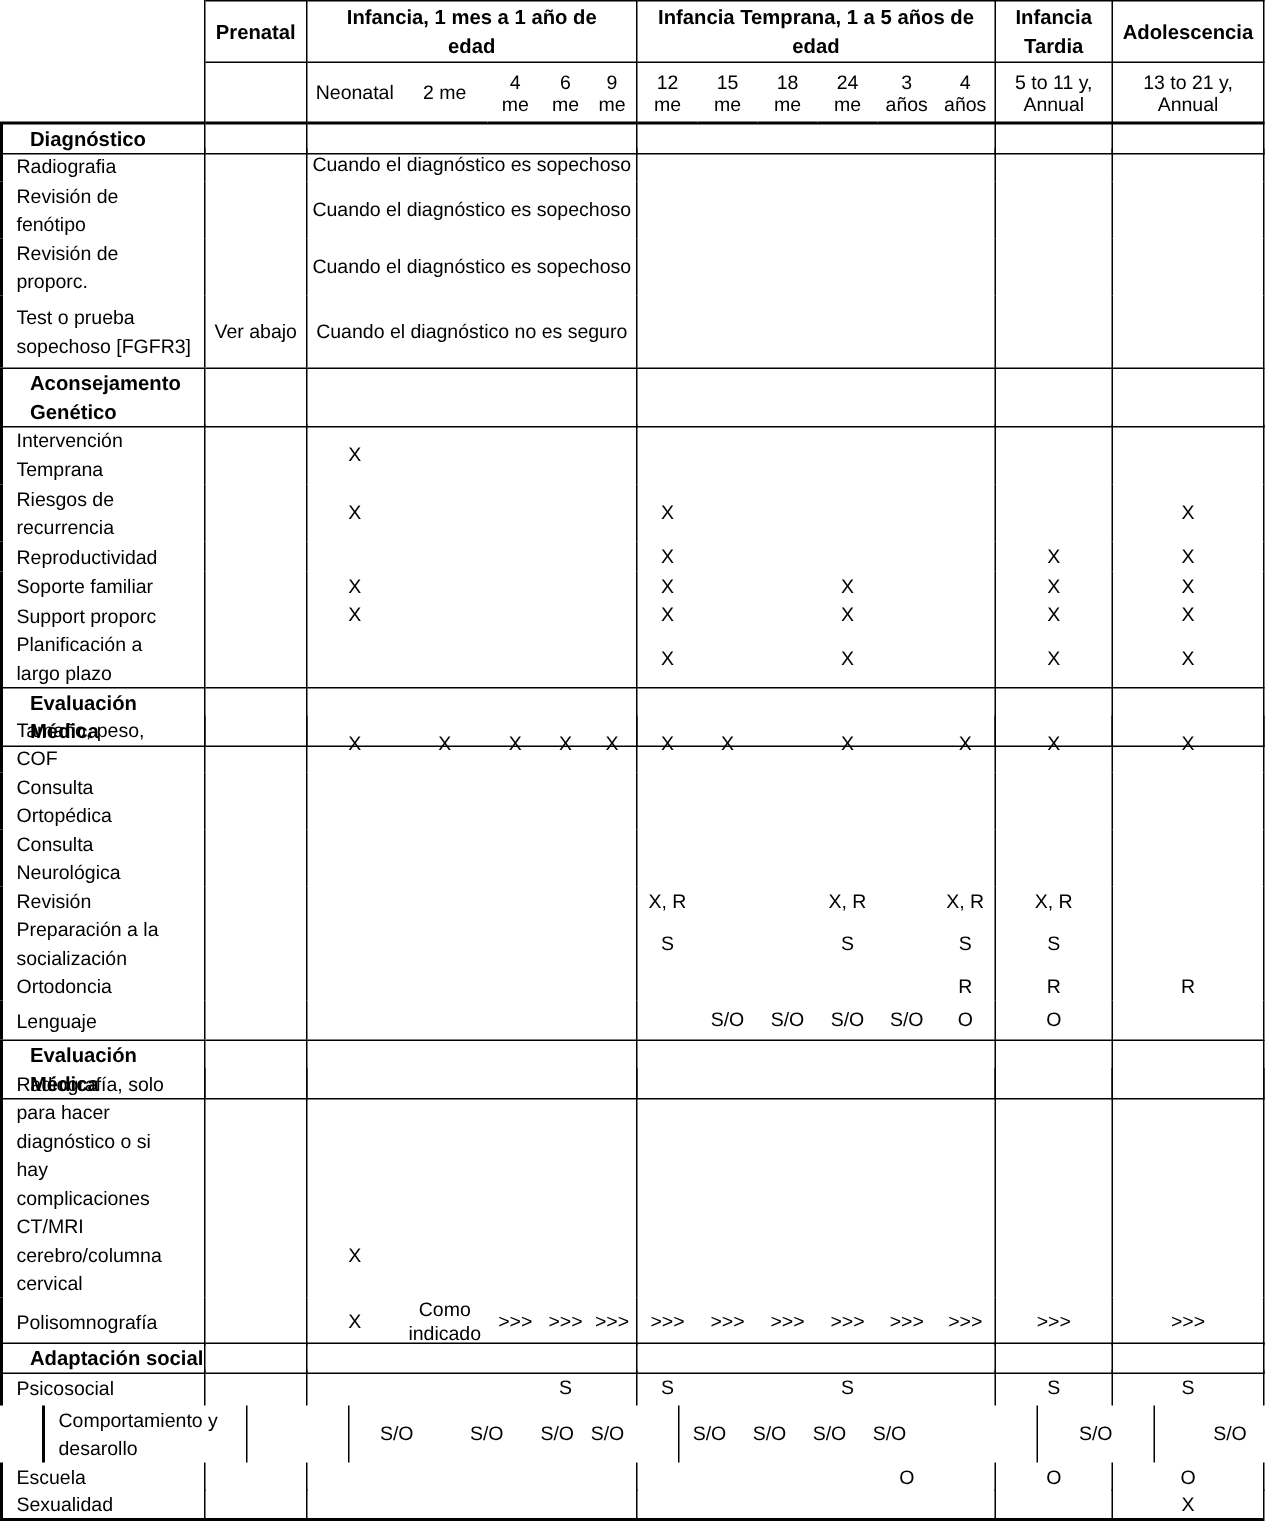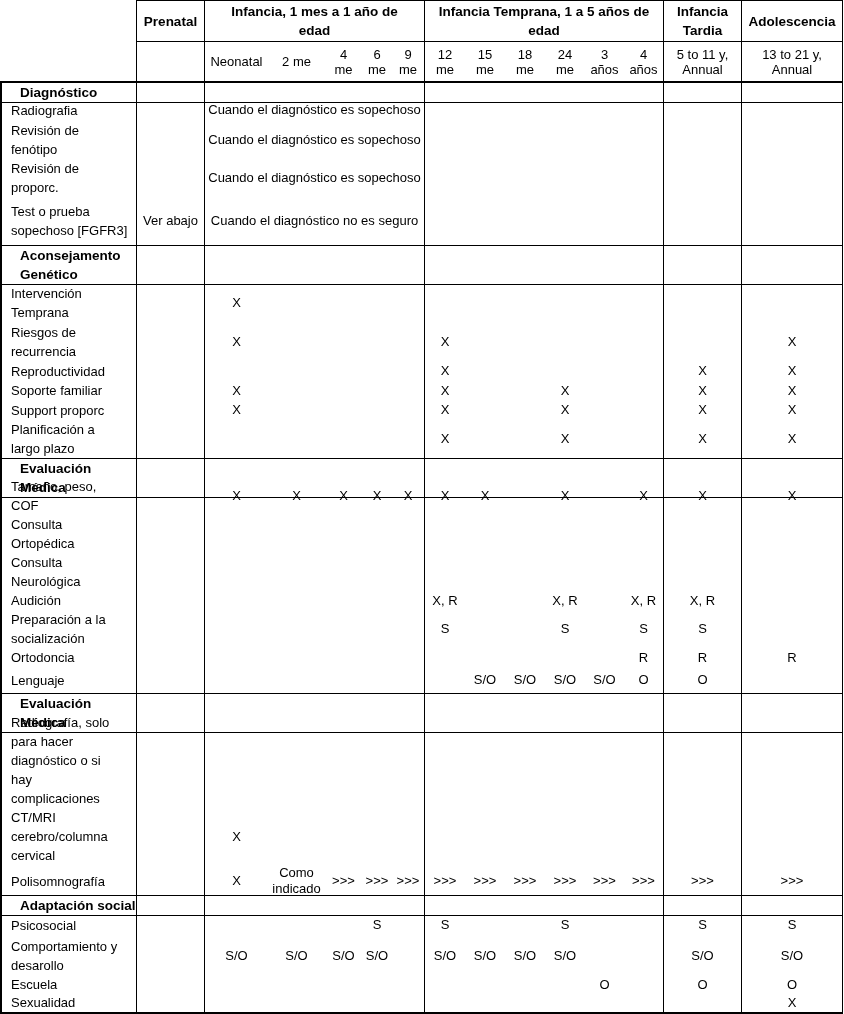--- a/index.html
+++ b/index.html
@@ -298,21 +298,21 @@
       <div class="cell" style="grid-column: 8 / span 1;"></div>
       <div class="cell" style="grid-column: 9 / span 1;"></div>
       <div class="cell" style="grid-column: 10 / span 1;"></div>
       <div class="cell" style="grid-column: 11 / span 1;"></div>
       <div class="cell" style="grid-column: 12 / span 1;"></div>
       <div class="cell bR" style="grid-column: 13 / span 1;"></div>
       <div class="cell bR" style="grid-column: 14 / span 1;"></div>
       <div class="cell bR" style="grid-column: 15 / span 1;"></div>
     </div>
     <div class="row" style="height: 19px;">
-      <div class="cell lab bL bR" style="grid-column: 1 / span 1;">Audición</div>
+      <div class="cell lab bL bR" style="grid-column: 1 / span 1;">Revisión</div>
       <div class="cell bR" style="grid-column: 2 / span 1;"></div>
       <div class="cell" style="grid-column: 3 / span 1;"></div>
       <div class="cell" style="grid-column: 4 / span 1;"></div>
       <div class="cell" style="grid-column: 5 / span 1;"></div>
       <div class="cell" style="grid-column: 6 / span 1;"></div>
       <div class="cell bR" style="grid-column: 7 / span 1;"></div>
       <div class="cell" style="grid-column: 8 / span 1;">X, R</div>
       <div class="cell" style="grid-column: 9 / span 1;"></div>
       <div class="cell" style="grid-column: 10 / span 1;"></div>
       <div class="cell" style="grid-column: 11 / span 1;">X, R</div>
@@ -457,21 +457,21 @@
       <div class="cell bR" style="grid-column: 7 / span 1;"></div>
       <div class="cell" style="grid-column: 8 / span 1;">S</div>
       <div class="cell" style="grid-column: 9 / span 1;"></div>
       <div class="cell" style="grid-column: 10 / span 1;"></div>
       <div class="cell" style="grid-column: 11 / span 1;">S</div>
       <div class="cell" style="grid-column: 12 / span 1;"></div>
       <div class="cell bR" style="grid-column: 13 / span 1;"></div>
       <div class="cell bR" style="grid-column: 14 / span 1;">S</div>
       <div class="cell bR" style="grid-column: 15 / span 1;">S</div>
     </div>
-    <div class="row" style="height: 38px;">
+    <div class="row" style="height: 38px; margin-left: 28px;">
       <div class="cell lab bL bR" style="grid-column: 1 / span 1;">Comportamiento y
 desarollo</div>
       <div class="cell bR" style="grid-column: 2 / span 1;"></div>
       <div class="cell" style="grid-column: 3 / span 1;">S/O</div>
       <div class="cell" style="grid-column: 4 / span 1;">S/O</div>
       <div class="cell" style="grid-column: 5 / span 1;">S/O</div>
       <div class="cell" style="grid-column: 6 / span 1;">S/O</div>
       <div class="cell bR" style="grid-column: 7 / span 1;"></div>
       <div class="cell" style="grid-column: 8 / span 1;">S/O</div>
       <div class="cell" style="grid-column: 9 / span 1;">S/O</div>

